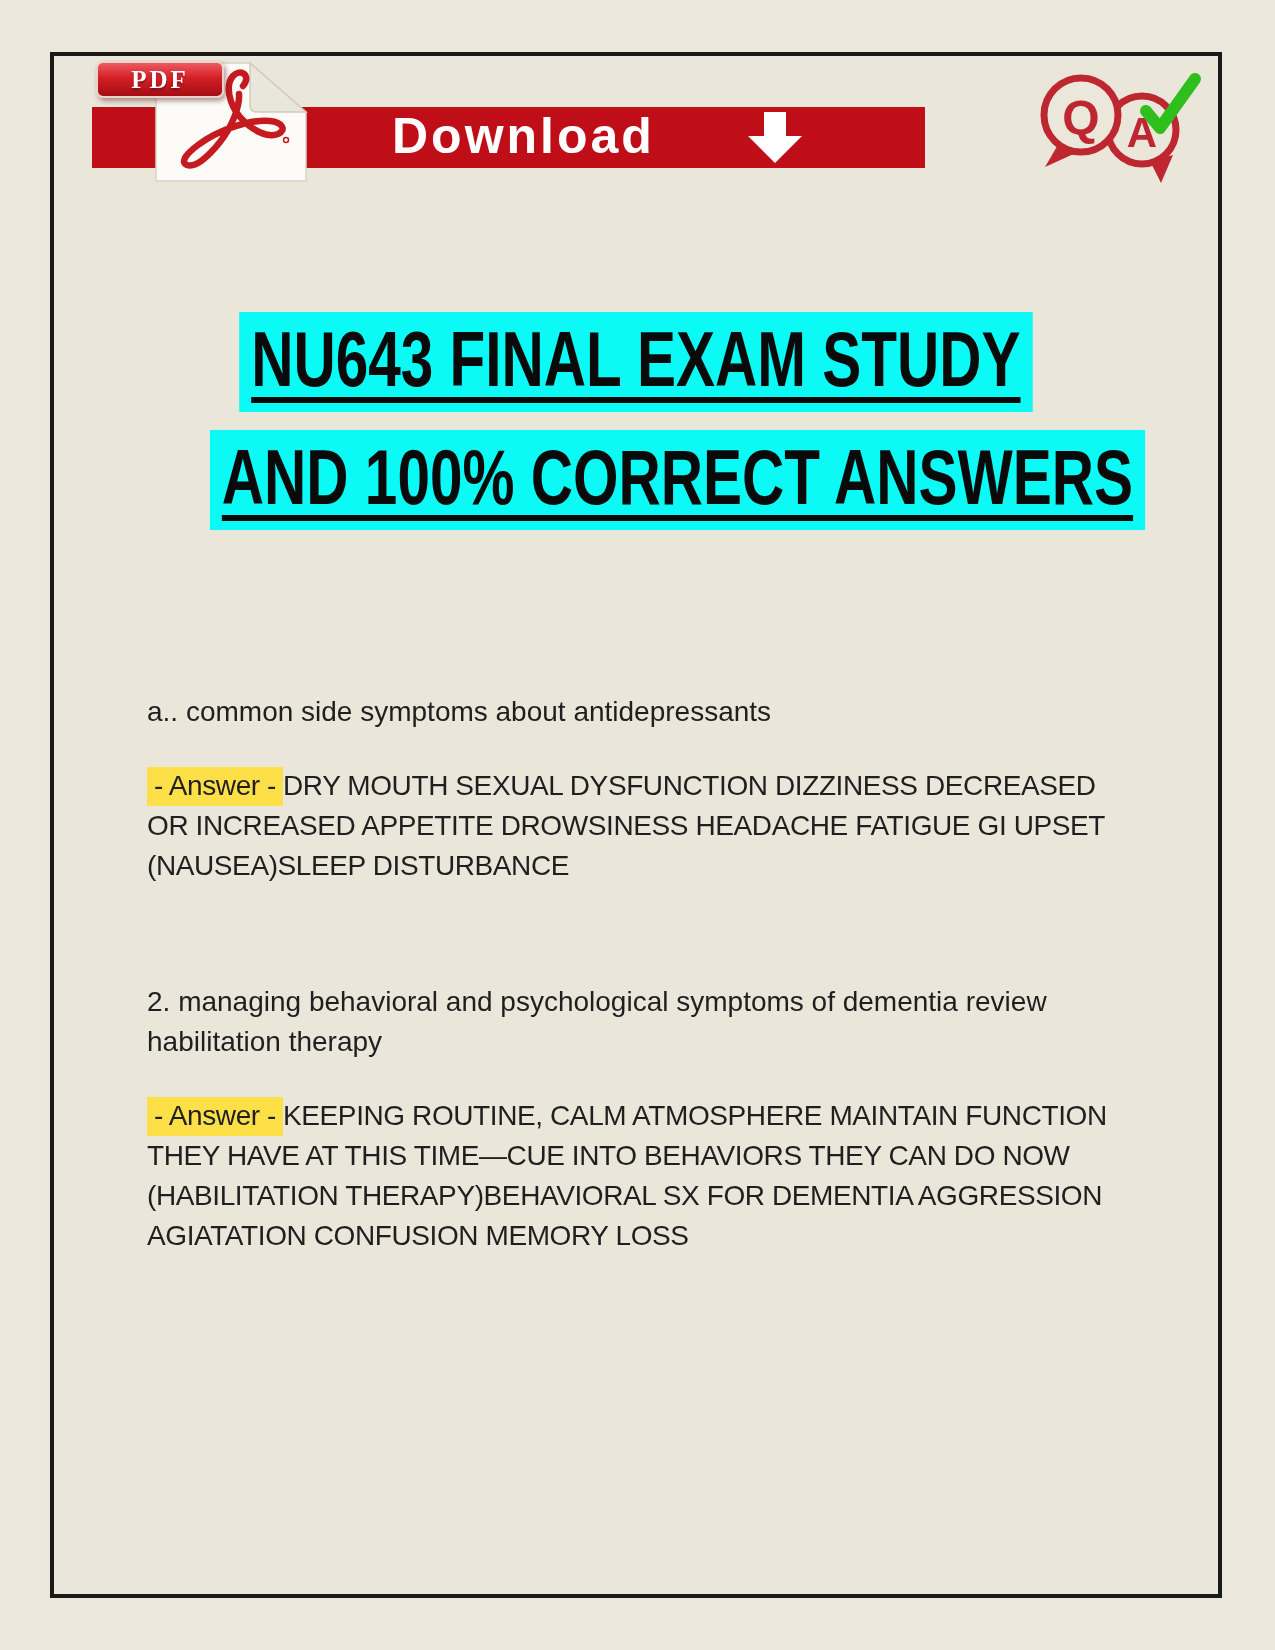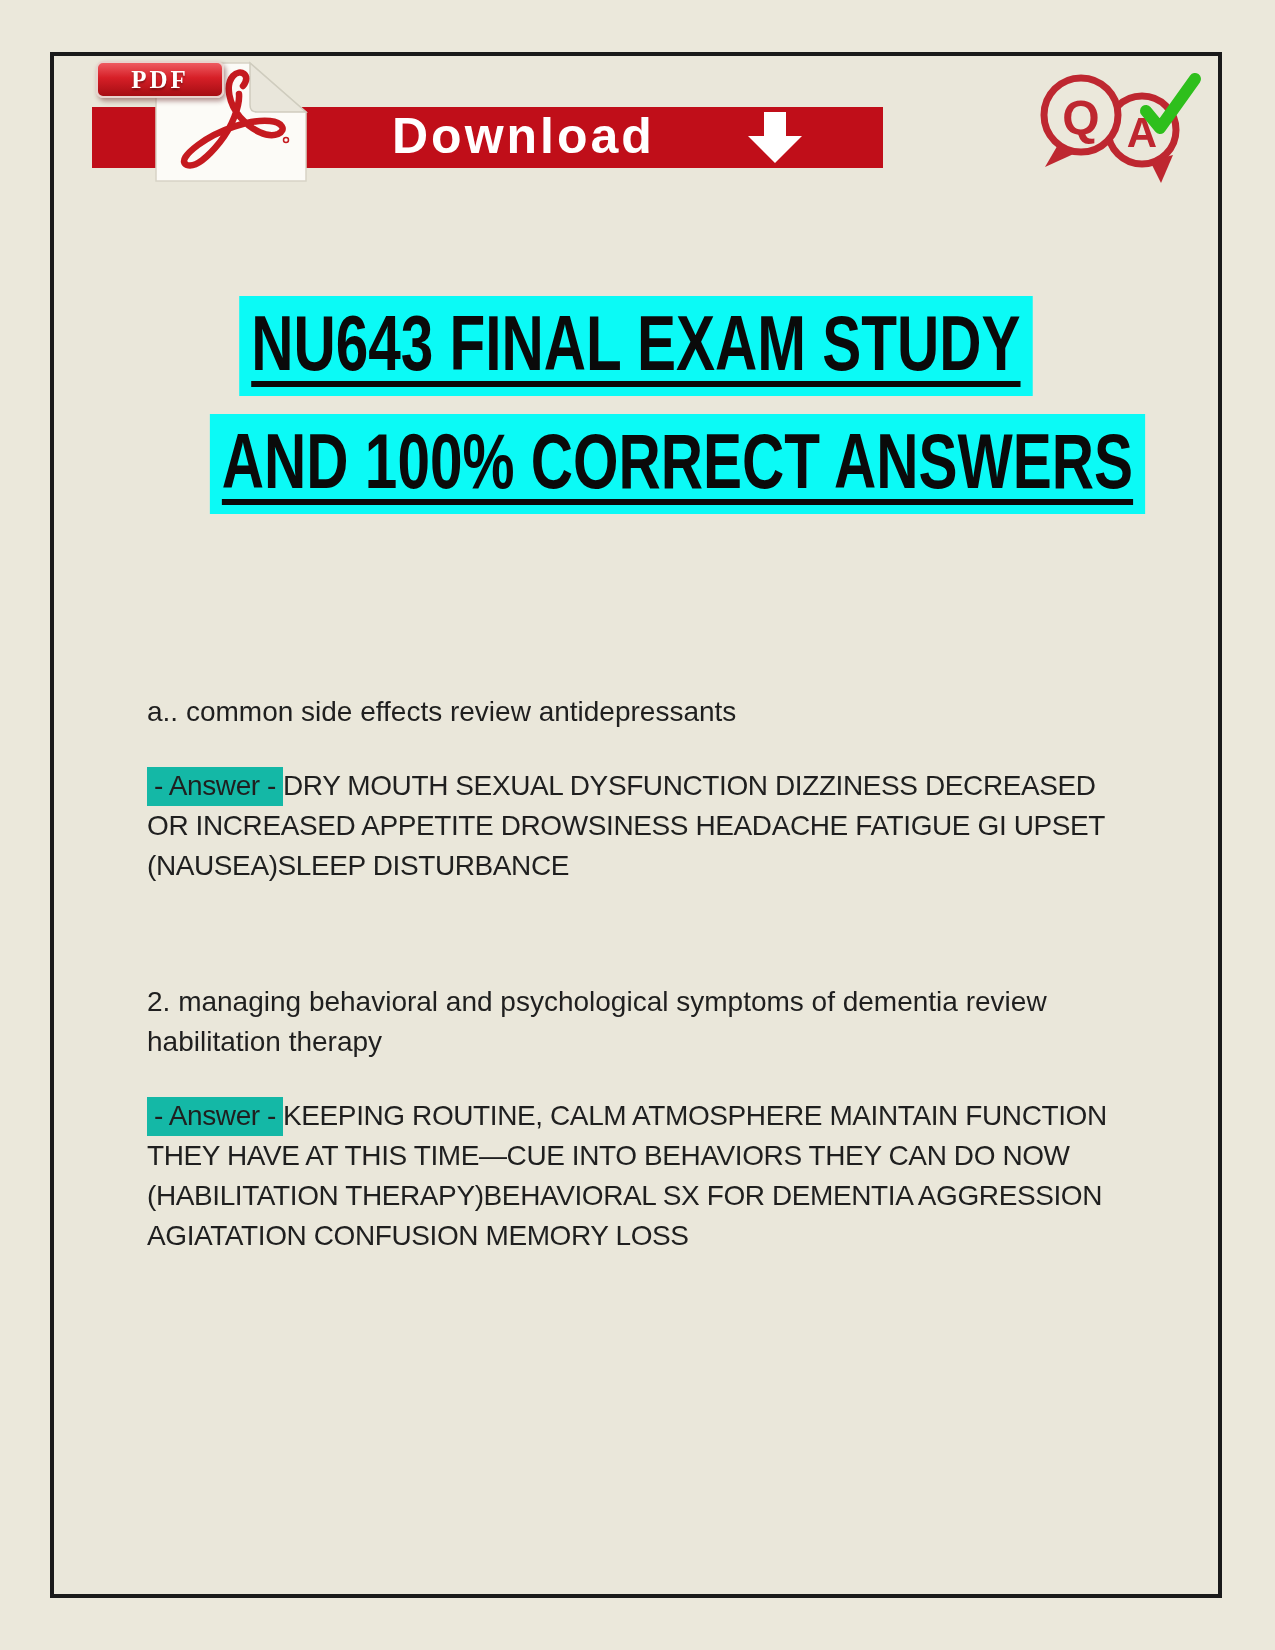--- a/index.html
+++ b/index.html
@@ -8,21 +8,21 @@
     background:#ebe8db;
     font-family:"Liberation Sans",sans-serif;
   }
   .frame{
     position:absolute;left:50px;top:52px;width:1164px;height:1538px;
     border:4px solid #1a1a1a;background:#eae7da;
   }
   
   .banner{
     position:absolute;left:92px;top:107px;width:791px;height:61px;
-    background:#c00e19;z-index:1;cursor:pointer;
+    background:#c00e19;z-index:1;cursor:pointer;padding-left:42px;
   }
   .banner-label{
     position:absolute;left:300px;top:50%;transform:translateY(-54%);
     color:#ffffff;font-weight:bold;font-size:50px;letter-spacing:3px;
   }
   .banner-arrow{position:absolute;left:650px;top:3px;}
   .pdf-page{position:absolute;left:146px;top:60px;width:167px;height:124px;z-index:2;}
   .pdf-badge{
     position:absolute;left:96px;top:61px;width:124px;height:33px;z-index:3;
     border:2px solid #e8d3cd;border-radius:7px;
@@ -30,39 +30,39 @@
     box-shadow:2px 3px 5px rgba(90,20,20,.45);
     display:flex;align-items:center;justify-content:center;font-family:Liberation Serif, serif;
   }
   .pdf-badge span{
     color:#fff;font-weight:bold;font-size:25px;letter-spacing:3px;
     text-shadow:0 2px 2px rgba(0,0,0,.35);
   }
   .qa-logo{position:absolute;left:1030px;top:66px;width:190px;height:128px;z-index:2;}
   .qa-logo text{font-family:"Liberation Sans",sans-serif;font-weight:bold;}
   
-  .title-block{position:absolute;left:54px;top:296px;width:1164px;text-align:center;z-index:1;}
+  .title-block{position:absolute;left:54px;top:312px;width:1164px;text-align:center;z-index:1;}
   .title-line{margin:0 0 18px;}
   .title-text{
     display:inline-block;background:#0bfaf6;color:#0a0a0a;
     font-weight:bold;font-size:78px;line-height:.95;
     padding:10px 16px 16px;white-space:nowrap;
     transform:scaleX(.75);transform-origin:center;
     text-decoration:underline;text-decoration-thickness:6px;text-underline-offset:11px;
     text-decoration-color:#0a0a0a;
   }
   
   .content{
     position:absolute;left:147px;top:692px;width:960px;z-index:1;
     font-size:28px;line-height:40px;color:#1f1f1f;
   }
   .q{margin:0 0 34px;}
   .a{margin:0 0 96px;letter-spacing:-0.4px;}
   .a:last-child{margin-bottom:0;}
-  .hl{background:#14b8a6;padding:3px 7px 5px;}
+  .hl{background:#fde047;padding:3px 7px 5px;}
 </style>
 </head>
 <body>
 
 <div class="frame"></div>
 
 <div class="banner">
   <span class="banner-label">Download</span>
   <span class="banner-arrow">
     <svg width="66" height="56" viewBox="0 0 66 56">
@@ -96,20 +96,20 @@
   </svg>
 </div>
 
 <div class="title-block">
   <div class="title-line"><span class="title-text">NU643 FINAL EXAM STUDY</span></div>
   <div class="title-line"><span class="title-text">AND 100% CORRECT ANSWERS</span></div>
 </div>
 
 <div class="content">
 
-  <p class="q">a.. common side effects review antidepressants</p>
+  <p class="q">a.. common side symptoms about antidepressants</p>
   <p class="a"><span class="hl">- Answer -</span><span>DRY MOUTH SEXUAL DYSFUNCTION DIZZINESS DECREASED OR INCREASED APPETITE DROWSINESS HEADACHE FATIGUE GI UPSET (NAUSEA)SLEEP DISTURBANCE</span></p>
 
   <p class="q">2. managing behavioral and psychological symptoms of dementia review habilitation therapy</p>
   <p class="a"><span class="hl">- Answer -</span><span>KEEPING ROUTINE, CALM ATMOSPHERE MAINTAIN FUNCTION THEY HAVE AT THIS TIME—CUE INTO BEHAVIORS THEY CAN DO NOW (HABILITATION THERAPY)BEHAVIORAL SX FOR DEMENTIA AGGRESSION AGIATATION CONFUSION MEMORY LOSS</span></p>
 
 
 </div>
 
 </body></html>

